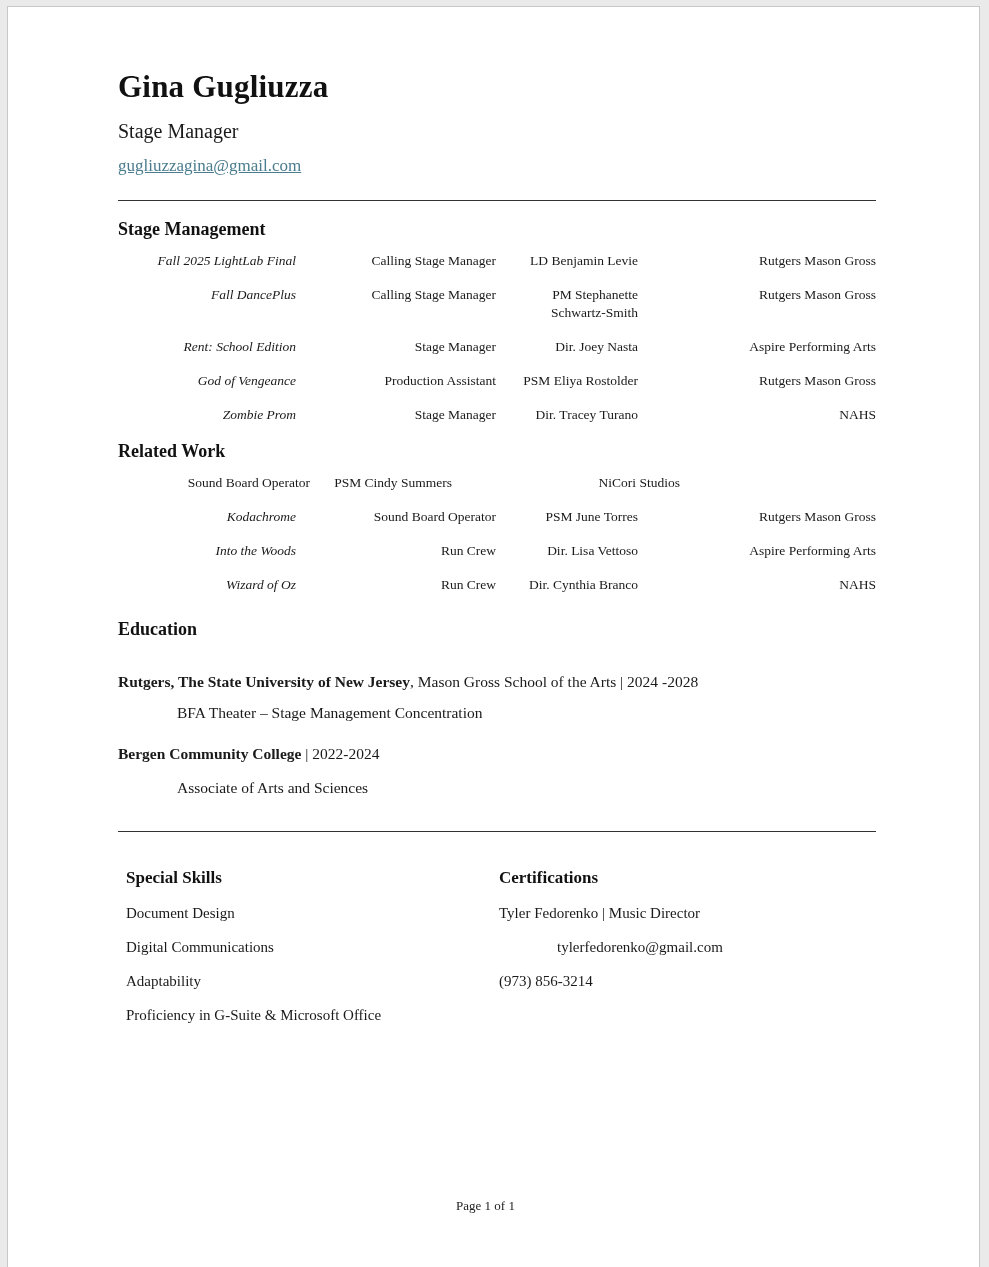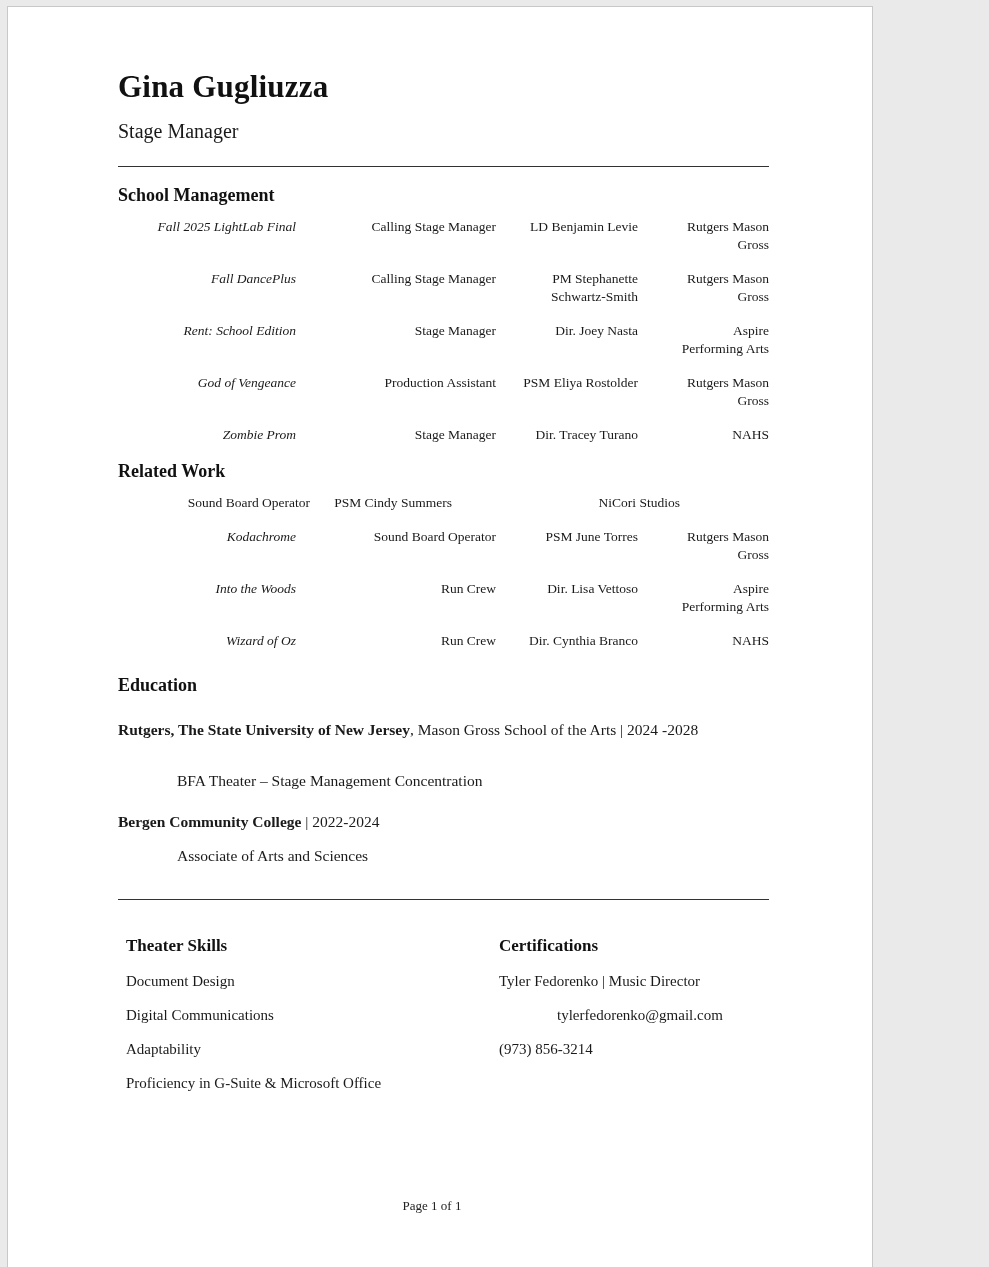--- a/index.html
+++ b/index.html
@@ -9,21 +9,21 @@
     width: 989px;
     height: 1267px;
     background: #eaeaea;
     font-family: "Liberation Serif", "DejaVu Serif", serif;
     color: #1a1a1a;
   }
   .page {
     position: absolute;
     left: 7px;
     top: 6px;
-    width: 866px;
+    width: 973px;
     height: 1261px;
     background: #ffffff;
     border: 1px solid #c8c8c8;
     border-bottom: none;
     padding: 64px 103px 0 110px;
   }
   
   .name {
     font-size: 31px;
     line-height: 31px;
@@ -73,27 +73,27 @@
     font-style: italic;
     padding-left: 8px;
     padding-right: 14px;
   }
   .cell-contact { padding-right: 30px; max-width: 172px; }
   .cell-title sup { font-size: 9px; line-height: 0; }
   
   .edu-line {
     font-size: 15.5px;
     line-height: 20px;
-    margin-top: 24px;
+    margin-top: 32px;
   }
   .edu-line .institution { font-weight: bold; }
   .edu-degree {
     font-size: 15.5px;
     line-height: 20px;
-    margin-top: 31px;
+    margin-top: 11px;
     margin-left: 59px;
   }
   .edu-line.gap-before { margin-top: 21px; }
   .edu-degree.last { margin-top: 14px; }
   
   .bottom-cols {
     display: grid;
     grid-template-columns: 381px 1fr;
     margin-top: 35px;
   }
@@ -121,24 +121,27 @@
     color: #222222;
   }
 </style>
 </head>
 <body>
 
 <div class="page">
 
   <div class="name">Gina Gugliuzza</div>
   <div class="job-title">Stage Manager</div>
+  <div class="email-row">
+    <a class="email-link">gugliuzzagina@gmail.com</a>
+  </div>
 
   <hr class="rule">
 
-  <div class="section-heading">School Management</div>
+  <div class="section-heading">Stage Management</div>
   <div class="credit-table">
     <div class="table-row">
       <div class="cell-title">Fall 2025 LightLab Final</div>
       <div class="cell-role">Calling Stage Manager</div>
       <div class="cell-contact">LD Benjamin Levie</div>
       <div class="cell-org">Rutgers Mason Gross</div>
     </div>
     <div class="table-row">
       <div class="cell-title">Fall DancePlus</div>
       <div class="cell-role">Calling Stage Manager</div>
@@ -199,21 +202,21 @@
   <div class="edu-degree">BFA Theater – Stage Management Concentration</div>
   <div class="edu-line gap-before">
     <span class="institution">Bergen Community College</span><span> | 2022-2024</span>
   </div>
   <div class="edu-degree last">Associate of Arts and Sciences</div>
 
   <hr class="rule rule-2">
 
   <div class="bottom-cols">
     <div class="skills-col">
-      <div class="col-heading">Theater Skills</div>
+      <div class="col-heading">Special Skills</div>
       <div class="skill-item">Document Design</div>
       <div class="skill-item">Digital Communications</div>
       <div class="skill-item">Adaptability</div>
       <div class="skill-item">Proficiency in G-Suite &amp; Microsoft Office</div>
     </div>
     <div class="certs-col">
       <div class="col-heading">Certifications</div>
       <div class="cert-line">Tyler Fedorenko | Music Director</div>
       <div class="cert-line indented">tylerfedorenko@gmail.com</div>
       <div class="cert-line">(973) 856-3214</div>

